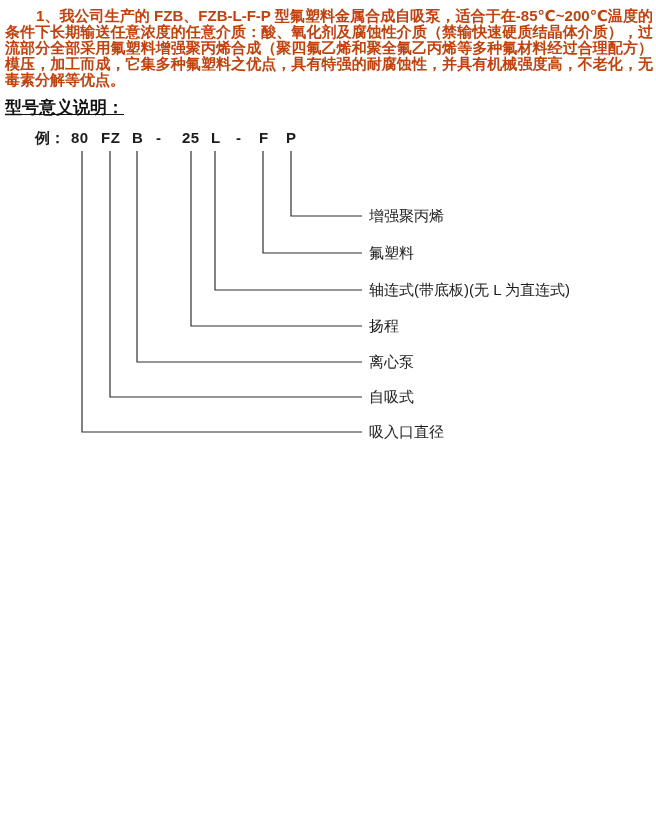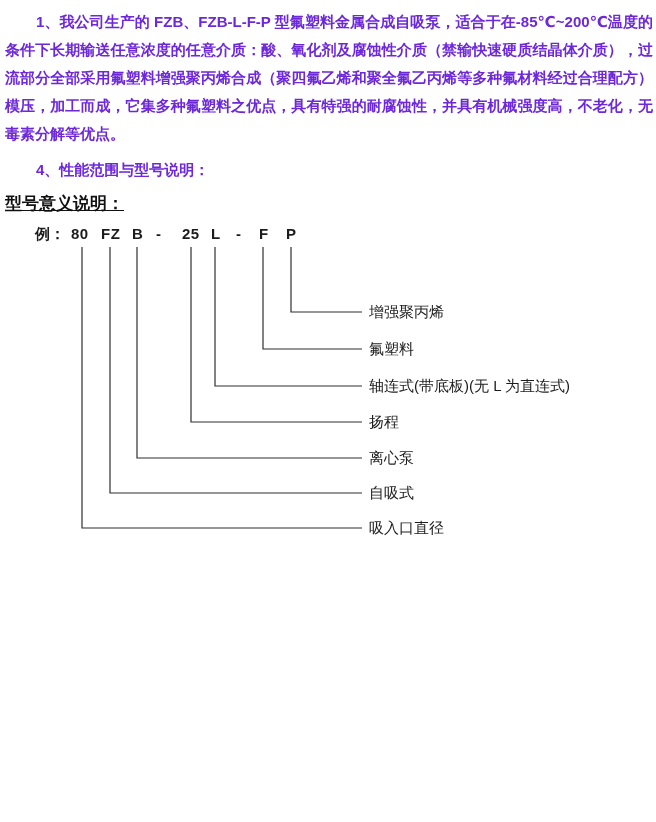--- a/index.html
+++ b/index.html
@@ -13,26 +13,26 @@
     overflow: hidden;
     font-family: "Liberation Sans", "DejaVu Sans", sans-serif;
     color: #161616;
   }
   .doc {
     width: 648px;
     padding: 8px 3px 0 5px;
   }
   .para {
     font-size: 15px;
-    line-height: 28px;
+    line-height: 16px;
     font-weight: bold;
     text-align: justify;
     text-indent: 31px;
     margin: 0 0 8px 0;
-    color: #6d28d9;
+    color: #c2410c;
   }
   .section-title {
     font-size: 17px;
     font-weight: bold;
     margin: 5px 0 0 0;
     color: #111111;
     text-decoration: underline;
   }
   .diagram {
     display: block;
@@ -55,21 +55,20 @@
     stroke: #2f2f2f;
     stroke-width: 1.2;
   }
 </style>
 </head>
 <body>
 
 <div class="doc">
 
   <p class="para">1、我公司生产的 FZB、FZB-L-F-P 型氟塑料金属合成自吸泵，适合于在-85℃~200℃温度的条件下长期输送任意浓度的任意介质：酸、氧化剂及腐蚀性介质（禁输快速硬质结晶体介质），过流部分全部采用氟塑料增强聚丙烯合成（聚四氟乙烯和聚全氟乙丙烯等多种氟材料经过合理配方）模压，加工而成，它集多种氟塑料之优点，具有特强的耐腐蚀性，并具有机械强度高，不老化，无毒素分解等优点。</p>
-  <p class="para">4、性能范围与型号说明：</p>
 
   <div class="section-title">型号意义说明：</div>
 
   <svg class="diagram" width="648" height="330" viewBox="0 0 648 330" xmlns="http://www.w3.org/2000/svg">
 
     <text class="example-prefix" x="30" y="20">例：</text>
     <text class="token" x="66" y="20">80</text>
     <text class="token" x="96" y="20">FZ</text>
     <text class="token" x="127" y="20">B</text>
     <text class="token" x="151" y="20">-</text>

